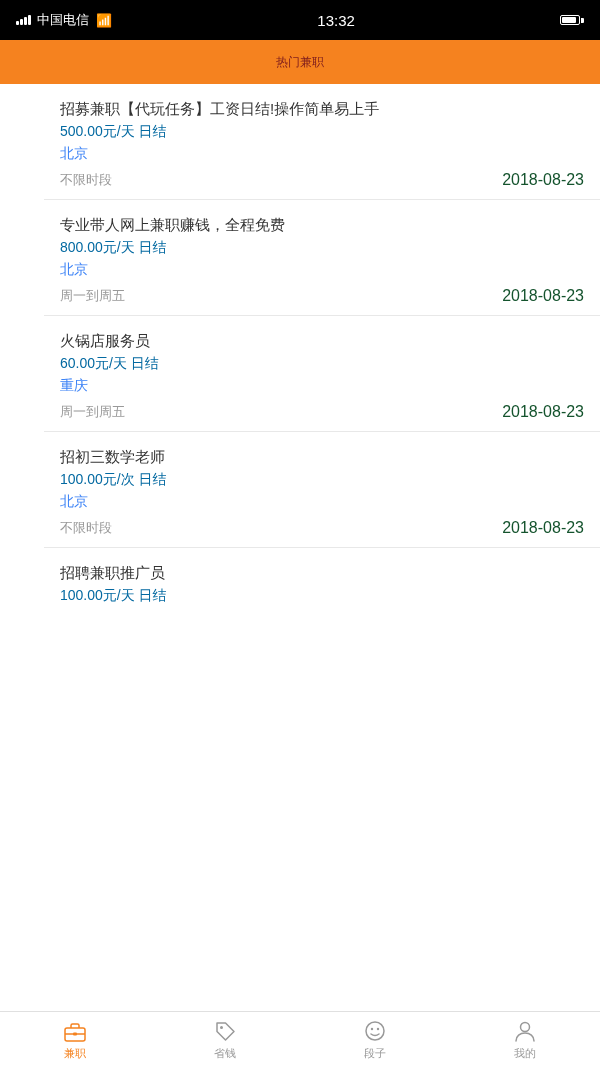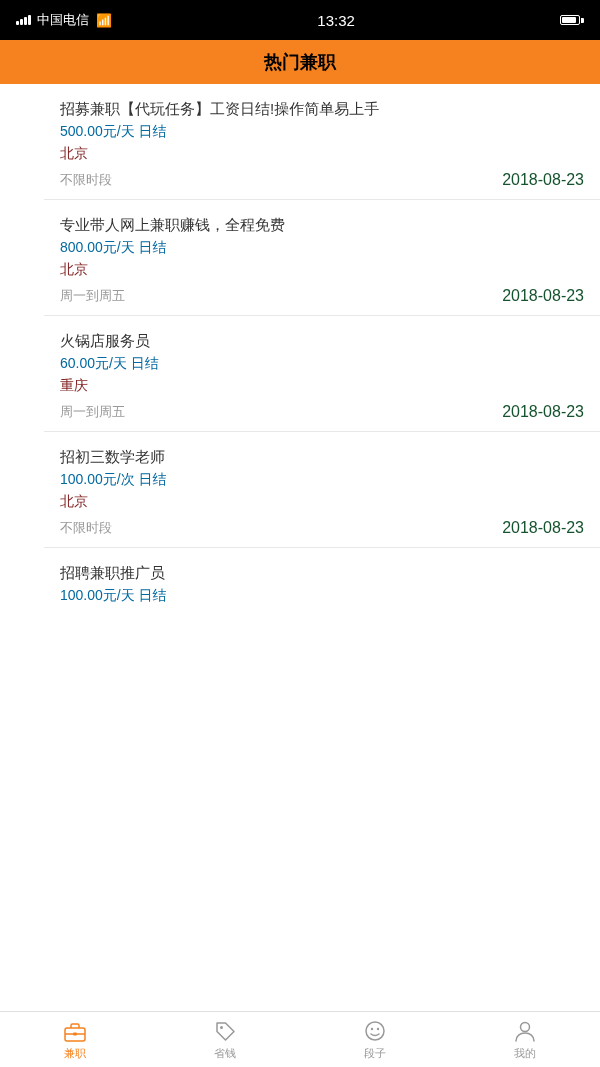--- a/index.html
+++ b/index.html
@@ -30,23 +30,23 @@
 
     
     .header {
       background: #f5821f;
       height: 44px;
       display: flex;
       align-items: center;
       justify-content: center;
     }
     .header-title {
-      color: #000000;
-      font-size: 18px;
-      font-weight: 700;
+      color: #7f1d1d;
+      font-size: 12px;
+      font-weight: 400;
     }
 
     
     .job-list {
       background: #fff;
       flex: 1;
       padding-left: 44px;
     }
     .job-item {
       padding: 14px 16px 10px 16px;
@@ -58,21 +58,21 @@
       line-height: 1.4;
       margin-bottom: 4px;
     }
     .job-salary {
       font-size: 14px;
       color: #0369a1;
       margin-bottom: 4px;
     }
     .job-location {
       font-size: 14px;
-      color: #7f1d1d;
+      color: #3b82f6;
       margin-bottom: 8px;
     }
     .job-footer {
       display: flex;
       justify-content: space-between;
       align-items: center;
       margin-top: 7px;
     }
     .job-time {
       font-size: 13px;

